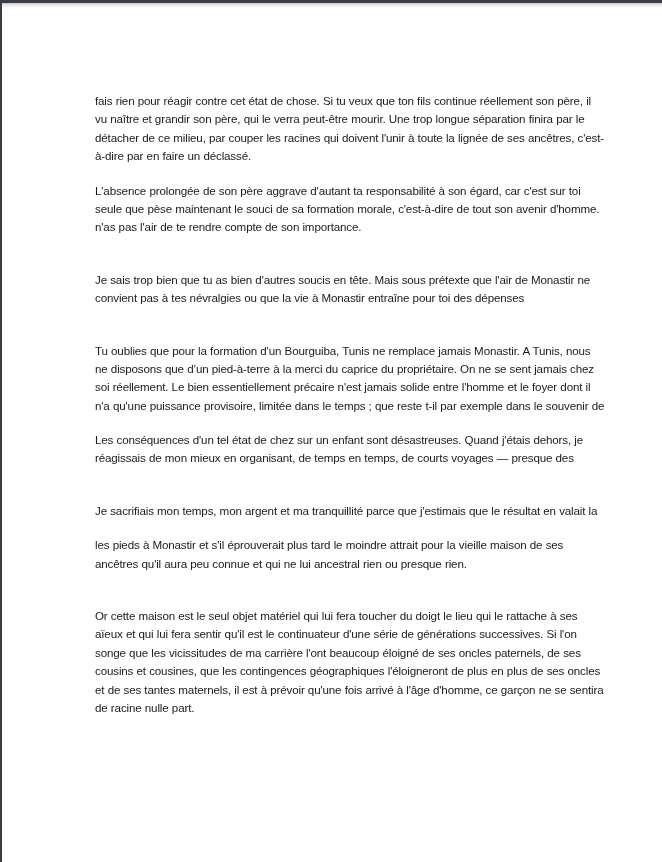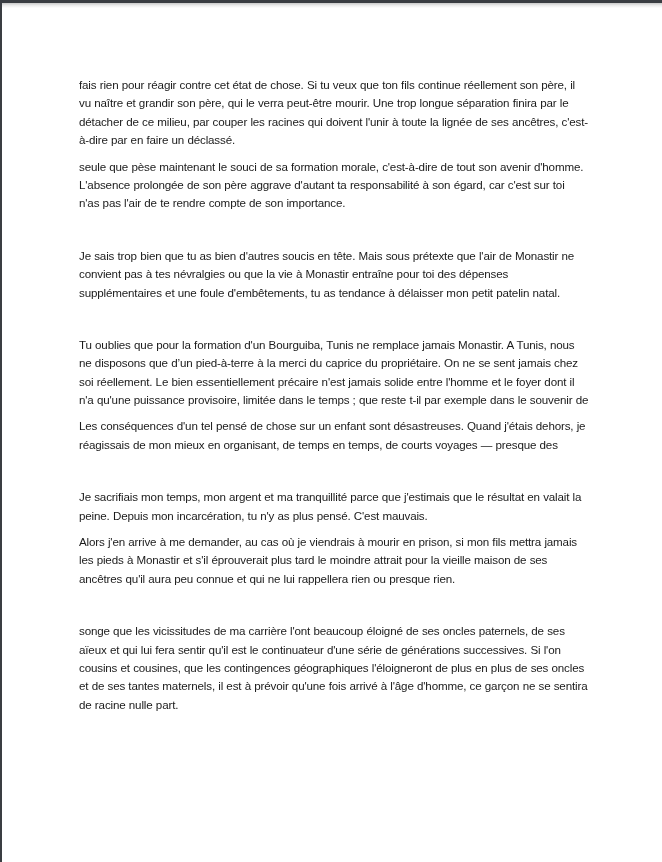--- a/index.html
+++ b/index.html
@@ -50,21 +50,21 @@
     left: 77px;
     top: 73px;
     width: 540px;
     font-family: "Liberation Sans", sans-serif;
     font-size: 11.6px;
     letter-spacing: -0.15px;
     word-spacing: 0.2px;
     color: #1a1a1a;
   }
   .paragraph {
-    margin: 0;
+    margin: 16px;
     padding: 0;
   }
   .paragraph + .paragraph {
     margin-top: 8px;
   }
   .paragraph.spaced {
     margin-top: 34px;
   }
   .line {
     display: block;
@@ -85,57 +85,55 @@
     <div class="page-body" id="page-body" style="color: rgb(26, 26, 26);">
 
       <p class="paragraph">
         <span class="line">fais rien pour réagir contre cet état de chose. Si tu veux que ton fils continue réellement son père, il</span>
         <span class="line">vu naître et grandir son père, qui le verra peut-être mourir. Une trop longue séparation finira par le</span>
         <span class="line">détacher de ce milieu, par couper les racines qui doivent l'unir à toute la lignée de ses ancêtres, c'est-</span>
         <span class="line">à-dire par en faire un déclassé.</span>
       </p>
 
       <p class="paragraph">
+        <span class="line">L'absence prolongée de son père aggrave d'autant ta responsabilité à son égard, car c'est sur toi</span>
         <span class="line">seule que pèse maintenant le souci de sa formation morale, c'est-à-dire de tout son avenir d'homme.</span>
-        <span class="line">L'absence prolongée de son père aggrave d'autant ta responsabilité à son égard, car c'est sur toi</span>
         <span class="line">n'as pas l'air de te rendre compte de son importance.</span>
       </p>
 
       <p class="paragraph spaced">
         <span class="line">Je sais trop bien que tu as bien d'autres soucis en tête. Mais sous prétexte que l'air de Monastir ne</span>
         <span class="line">convient pas à tes névralgies ou que la vie à Monastir entraîne pour toi des dépenses</span>
-        <span class="line">supplémentaires et une foule d'embêtements, tu as tendance à délaisser mon petit patelin natal.</span>
       </p>
 
       <p class="paragraph spaced">
         <span class="line">Tu oublies que pour la formation d'un Bourguiba, Tunis ne remplace jamais Monastir. A Tunis, nous</span>
         <span class="line">ne disposons que d’un pied-à-terre à la merci du caprice du propriétaire. On ne se sent jamais chez</span>
         <span class="line">soi réellement. Le bien essentiellement précaire n'est jamais solide entre l'homme et le foyer dont il</span>
         <span class="line">n'a qu'une puissance provisoire, limitée dans le temps ; que reste t-il par exemple dans le souvenir de</span>
       </p>
 
       <p class="paragraph">
-        <span class="line">Les conséquences d'un tel pensé de chose sur un enfant sont désastreuses. Quand j'étais dehors, je</span>
+        <span class="line">Les conséquences d'un tel état de chez sur un enfant sont désastreuses. Quand j'étais dehors, je</span>
         <span class="line">réagissais de mon mieux en organisant, de temps en temps, de courts voyages — presque des</span>
       </p>
 
       <p class="paragraph spaced">
         <span class="line">Je sacrifiais mon temps, mon argent et ma tranquillité parce que j'estimais que le résultat en valait la</span>
-        <span class="line">peine. Depuis mon incarcération, tu n'y as plus pensé. C'est mauvais.</span>
       </p>
 
       <p class="paragraph">
-        <span class="line">Alors j'en arrive à me demander, au cas où je viendrais à mourir en prison, si mon fils mettra jamais</span>
         <span class="line">les pieds à Monastir et s'il éprouverait plus tard le moindre attrait pour la vieille maison de ses</span>
-        <span class="line">ancêtres qu'il aura peu connue et qui ne lui rappellera rien ou presque rien.</span>
+        <span class="line">ancêtres qu'il aura peu connue et qui ne lui ancestral rien ou presque rien.</span>
       </p>
 
       <p class="paragraph spaced">
+        <span class="line">Or cette maison est le seul objet matériel qui lui fera toucher du doigt le lieu qui le rattache à ses</span>
+        <span class="line">aïeux et qui lui fera sentir qu'il est le continuateur d'une série de générations successives. Si l'on</span>
         <span class="line">songe que les vicissitudes de ma carrière l'ont beaucoup éloigné de ses oncles paternels, de ses</span>
-        <span class="line">aïeux et qui lui fera sentir qu'il est le continuateur d'une série de générations successives. Si l'on</span>
         <span class="line">cousins et cousines, que les contingences géographiques l'éloigneront de plus en plus de ses oncles</span>
         <span class="line">et de ses tantes maternels, il est à prévoir qu'une fois arrivé à l'âge d'homme, ce garçon ne se sentira</span>
         <span class="line">de racine nulle part.</span>
       </p>
 
     </div>
   </div>
 </div>
 
 </body></html>

